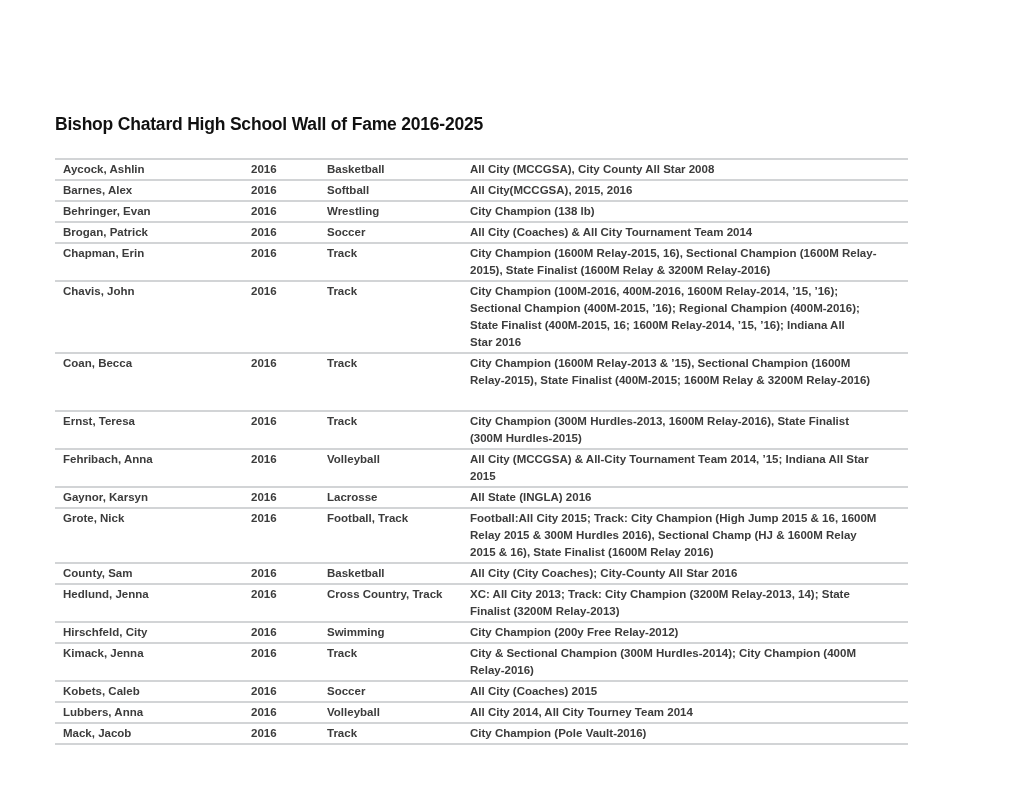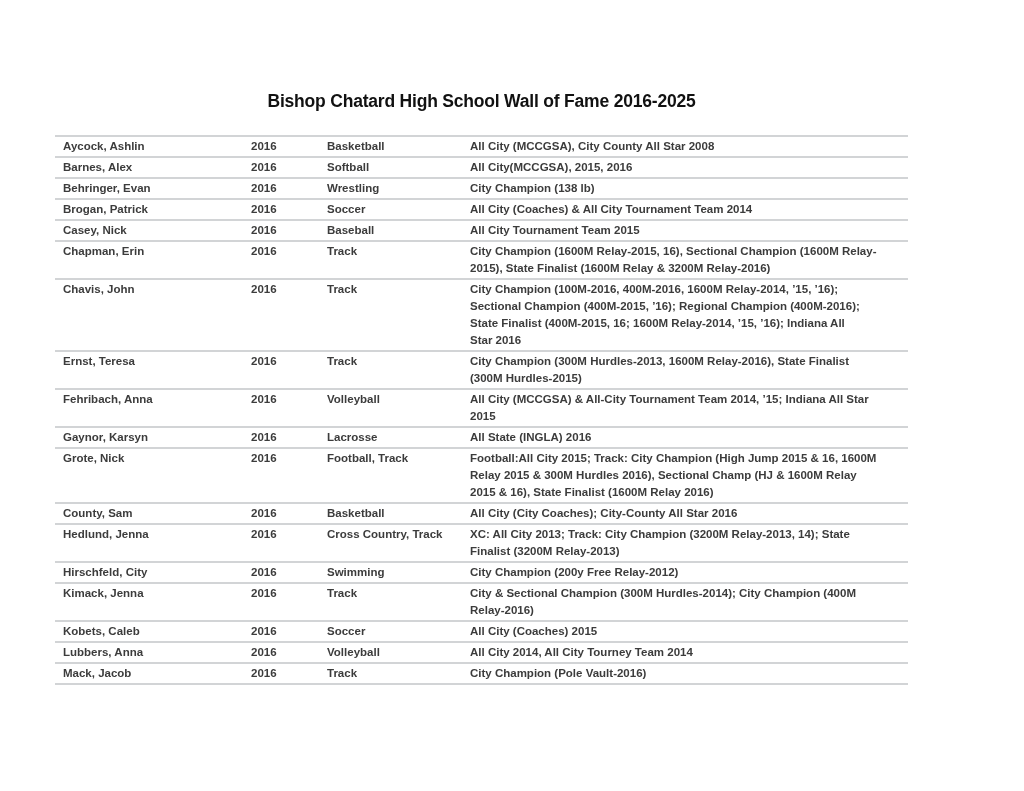--- a/index.html
+++ b/index.html
@@ -14,24 +14,23 @@
     background: var(--bg);
     font-family: "Liberation Sans", "DejaVu Sans", sans-serif;
     overflow: hidden;
   }
   .page {
     position: relative;
     width: 1024px; height: 791px;
     background: var(--bg);
   }
   .doc-title {
-    margin-top: 89px;
+    margin-top: 112px;
     margin-left: 55px;
     width: 853px;
-    text-align: center;
     font-size: 17.5px;
     font-weight: 700;
     color: var(--title);
     letter-spacing: -0.2px;
     line-height: 24px;
   }
   table.wof {
     margin-top: 22px;
     margin-left: 55px;
     width: 853px;
@@ -88,40 +87,41 @@
           <td>Wrestling</td>
           <td class="ach">City Champion (138 lb)</td>
         </tr>
         <tr>
           <td>Brogan, Patrick</td>
           <td>2016</td>
           <td>Soccer</td>
           <td class="ach">All City (Coaches) &amp; All City Tournament Team 2014</td>
         </tr>
         <tr>
-          <td>Casey, Nick</td>
-          <td>2016</td>
-          <td>Baseball</td>
-          <td class="ach">All City Tournament Team 2015</td>
-        </tr>
-        <tr>
           <td>Chapman, Erin</td>
           <td>2016</td>
           <td>Track</td>
           <td class="ach">City Champion (1600M Relay-2015, 16), Sectional Champion (1600M Relay-
 2015), State Finalist (1600M Relay &amp; 3200M Relay-2016)</td>
         </tr>
         <tr>
           <td>Chavis, John</td>
           <td>2016</td>
           <td>Track</td>
           <td class="ach">City Champion (100M-2016, 400M-2016, 1600M Relay-2014, ’15, ’16);
 Sectional Champion (400M-2015, ’16); Regional Champion (400M-2016);
 State Finalist (400M-2015, 16; 1600M Relay-2014, ’15, ’16); Indiana All
 Star 2016</td>
+        </tr>
+        <tr class="tall">
+          <td>Coan, Becca</td>
+          <td>2016</td>
+          <td>Track</td>
+          <td class="ach">City Champion (1600M Relay-2013 &amp; ’15), Sectional Champion (1600M
+Relay-2015), State Finalist (400M-2015; 1600M Relay &amp; 3200M Relay-2016)</td>
         </tr>
         <tr>
           <td>Ernst, Teresa</td>
           <td>2016</td>
           <td>Track</td>
           <td class="ach">City Champion (300M Hurdles-2013, 1600M Relay-2016), State Finalist
 (300M Hurdles-2015)</td>
         </tr>
         <tr>
           <td>Fehribach, Anna</td>

